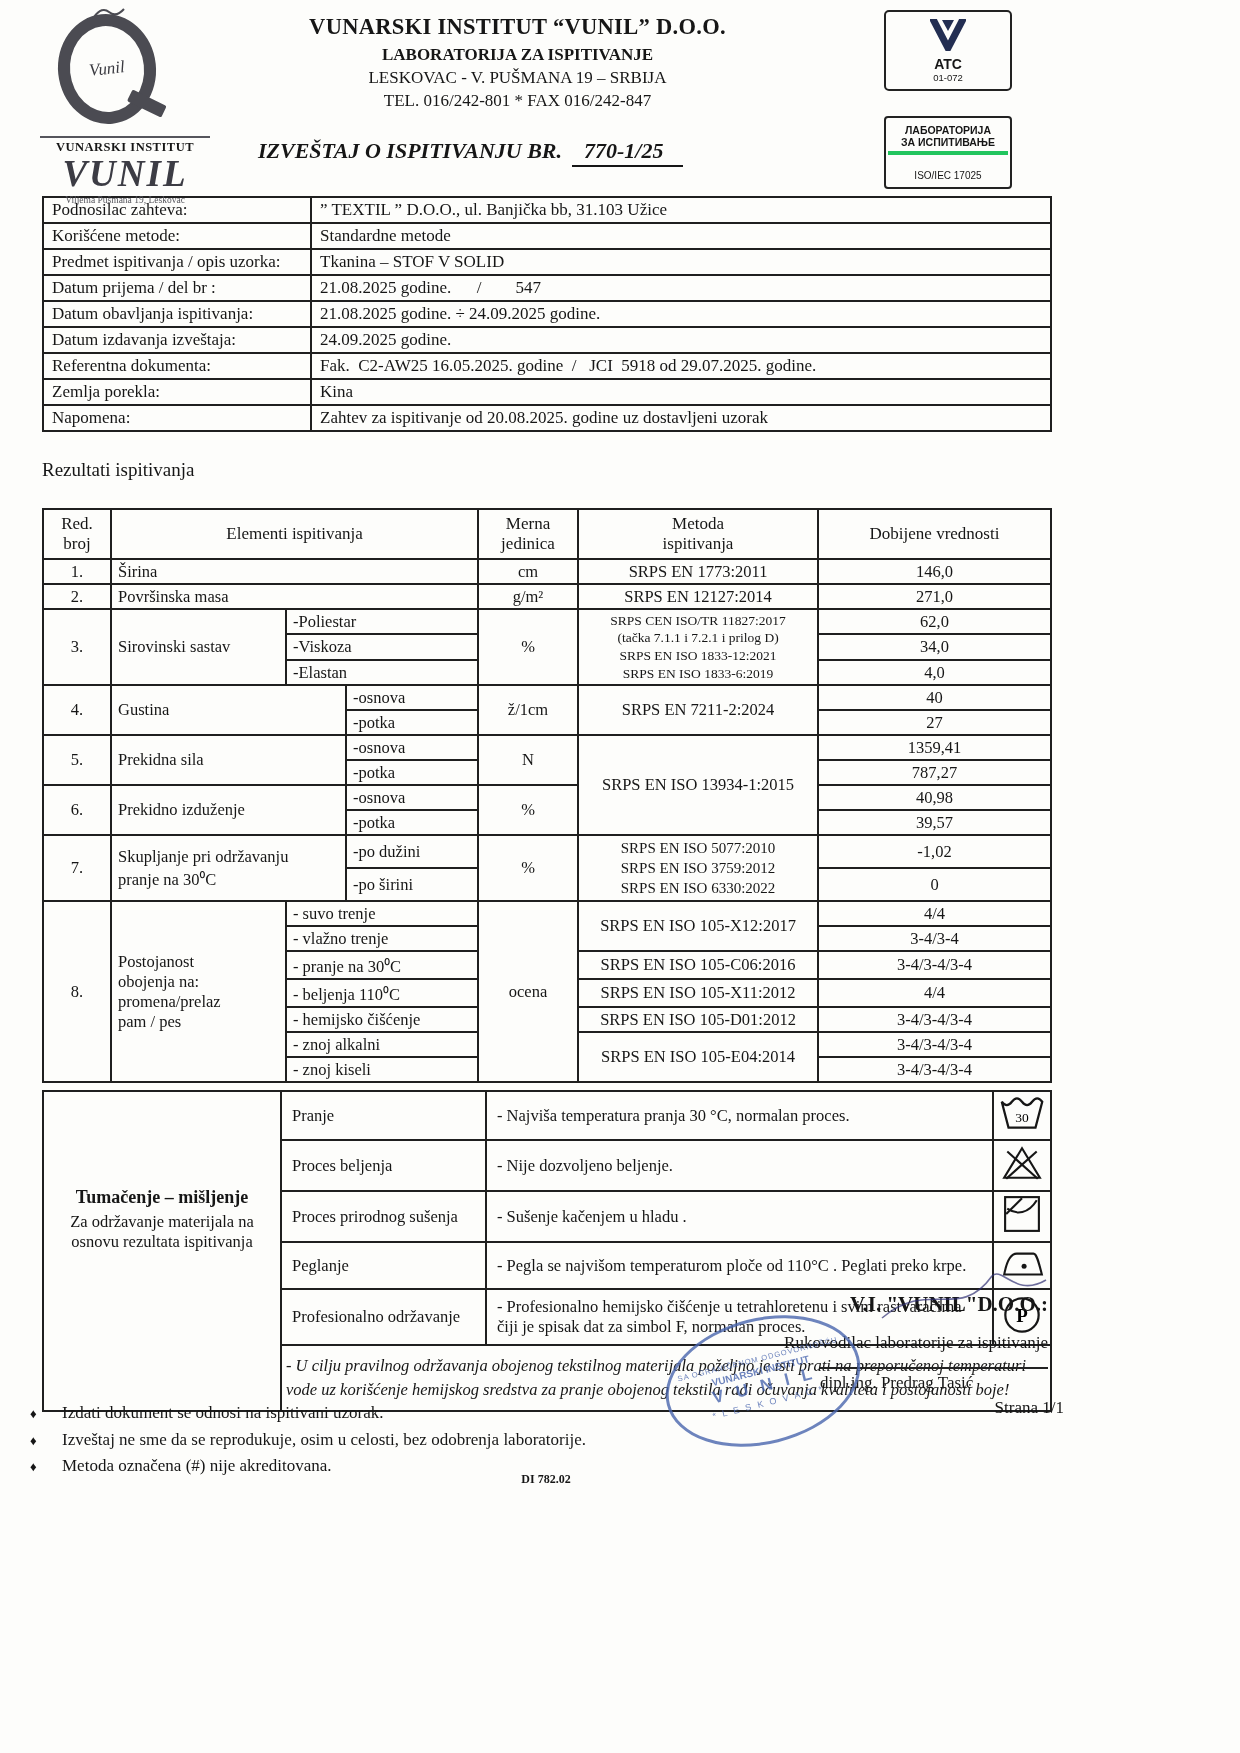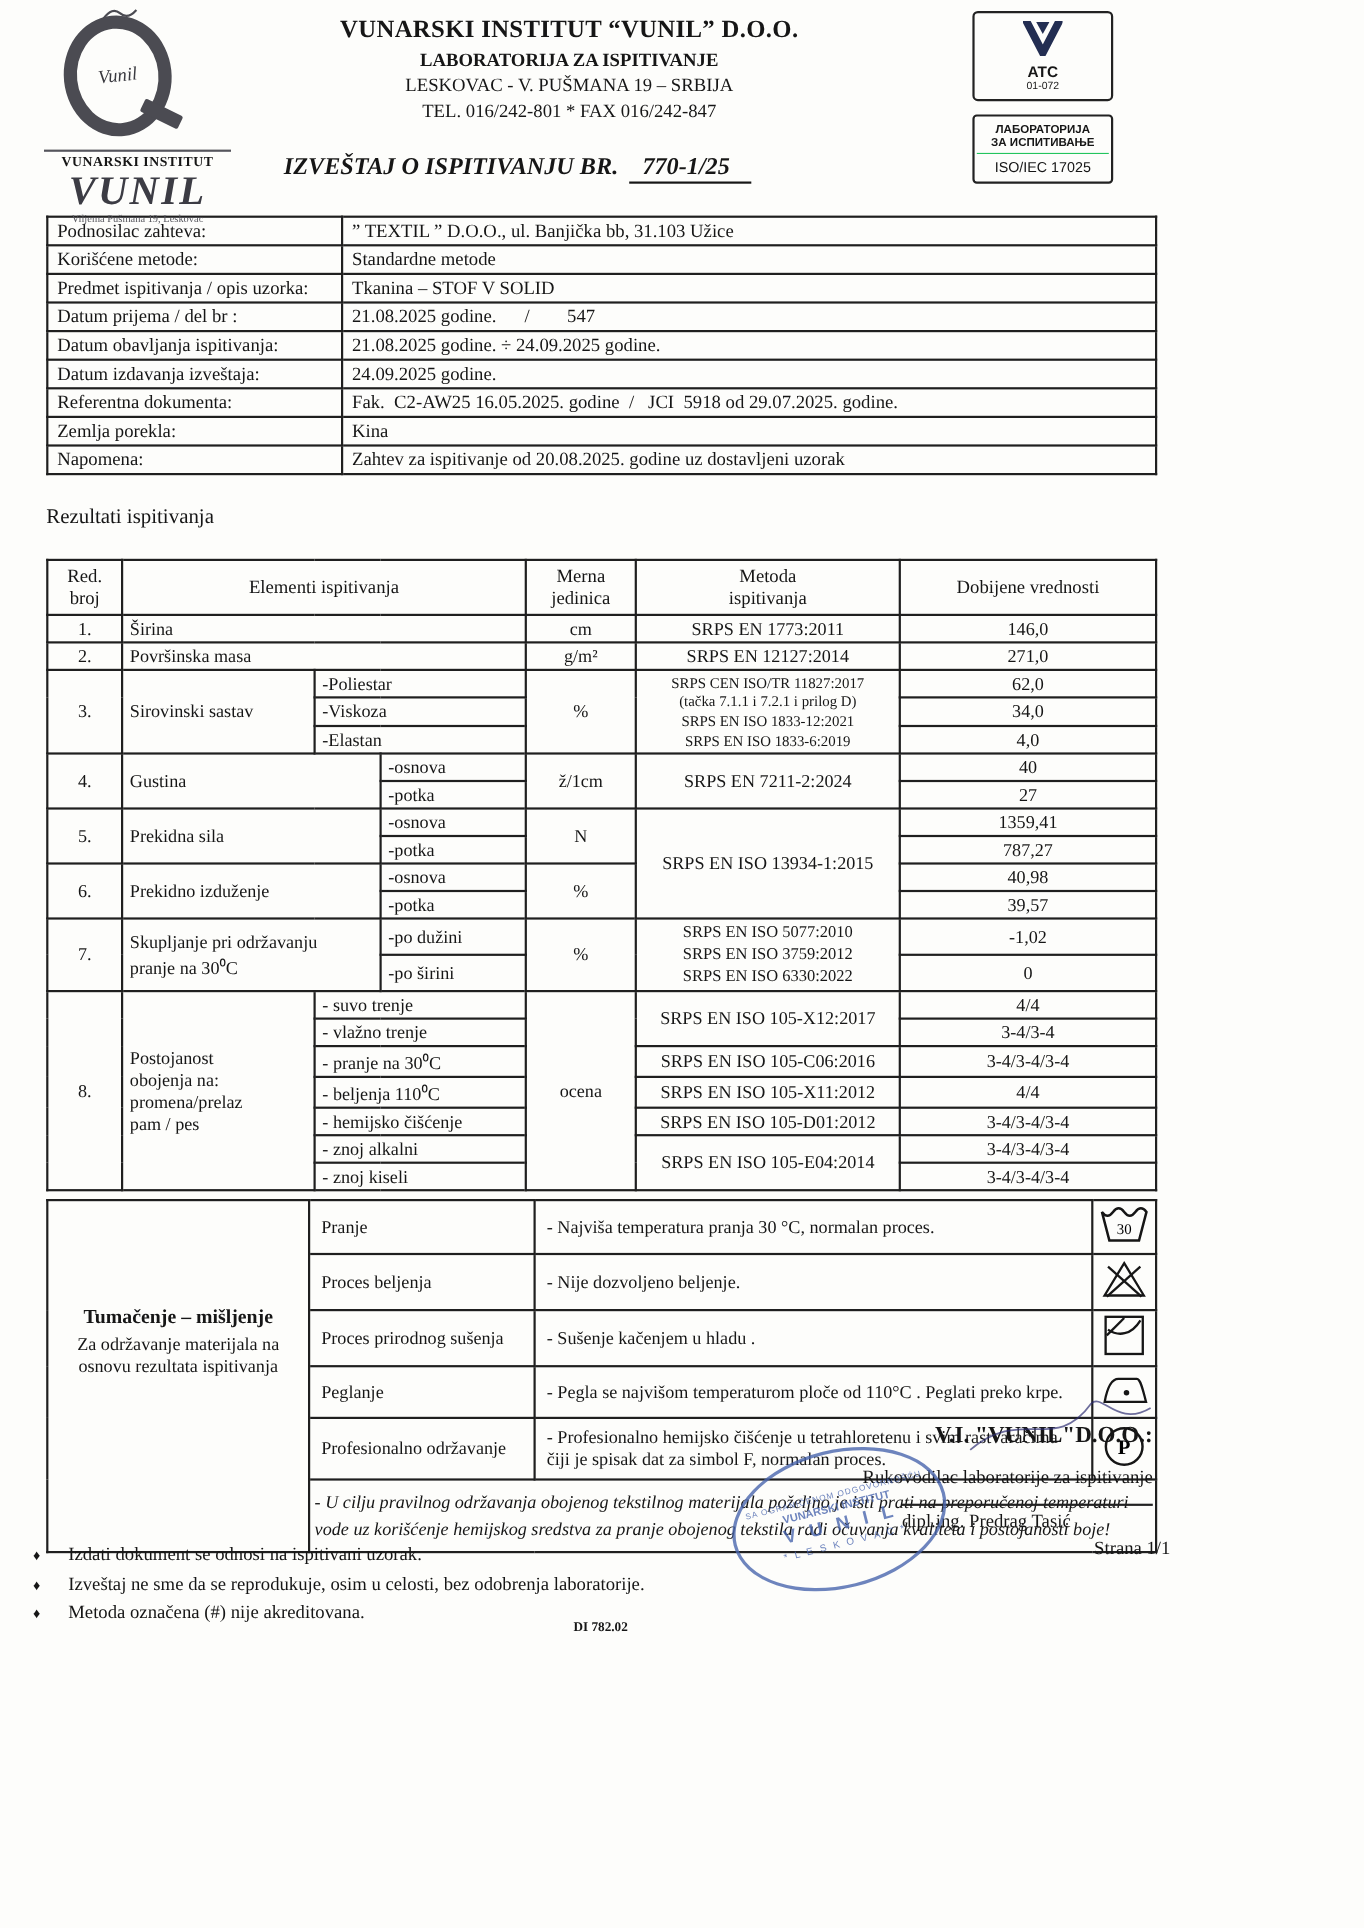--- a/index.html
+++ b/index.html
@@ -31,25 +31,25 @@
   .hdr-lab{font-size:17px;font-weight:bold;margin-top:5px;}
   .hdr-addr{font-size:17px;margin-top:3px;}
   .hdr-tel{font-size:17px;margin-top:3px;}
   .rpt-title{position:absolute;left:258px;top:138px;font-size:22px;font-weight:bold;font-style:italic;}
   .rpt-num{border-bottom:2.5px solid #161616;padding:0 20px 2px 12px;margin-left:10px;}
 
   .badge{position:absolute;left:884px;top:10px;width:128px;text-align:center;}
   .badge-box1{border:2px solid #222;border-radius:5px;padding:7px 4px 6px;}
   .badge-atc{font-size:14px;font-weight:bold;font-family:"Liberation Sans",sans-serif;margin-top:1px;}
   .badge-num{font-size:9.5px;font-family:"Liberation Sans",sans-serif;}
-  .badge-box2{border:2px solid #222;border-radius:4px;margin-top:12px;padding:6px 2px;
+  .badge-box2{border:2px solid #222;border-radius:4px;margin-top:25px;padding:6px 2px;
     font-family:"Liberation Sans",sans-serif;}
   .badge-l1{font-size:10.5px;font-weight:bold;}
   .badge-l2{font-size:10.5px;font-weight:bold;}
-  .badge-iso{font-size:13px;border-top:1px solid #22c55e;margin-top:3px;padding-top:4px;}
+  .badge-iso{font-size:10px;border-top:4px solid #22c55e;margin-top:3px;padding-top:15px;}
 
   
   table{border-collapse:collapse;}
   .info{margin-left:42px;width:1008px;table-layout:fixed;}
   .info td{border:2px solid #1f1f1f;font-size:17px;padding:2px 8px;vertical-align:middle;margin-top:24px;}
   .info td.val{white-space:pre-wrap;}
 
   .sect-title{font-size:19px;font-weight:normal;margin:27px 0 27px 42px;}
 
   .res{margin-left:42px;width:1008px;table-layout:fixed;}

